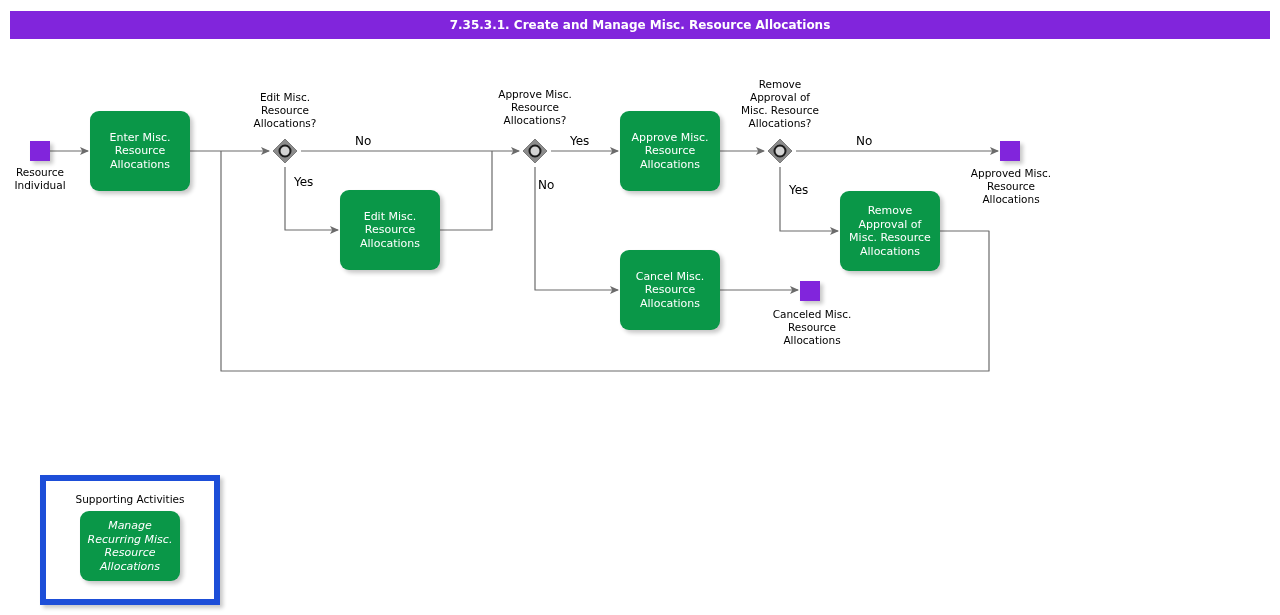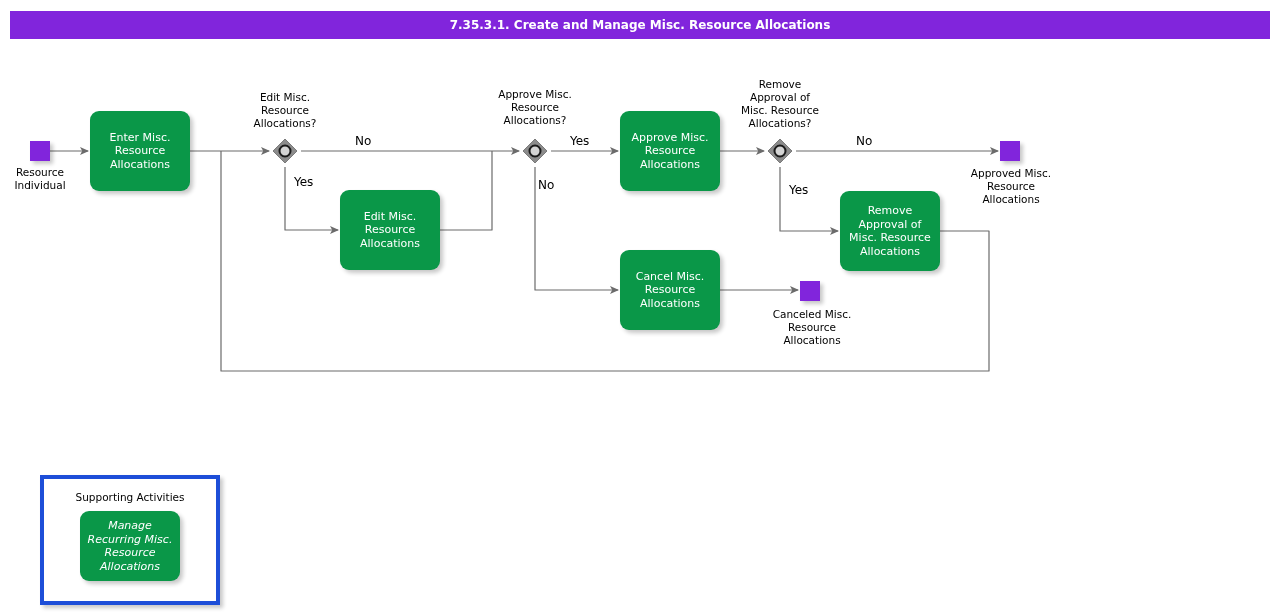--- a/index.html
+++ b/index.html
@@ -100,21 +100,21 @@
   .flow-label {
     position: absolute;
     font-size: 12px;
     color: #000000;
     white-space: nowrap;
     font-family: "DejaVu Sans", sans-serif;
   }
   
   .group-box {
     position: absolute;
-    border: 4px solid #1d4ed8;
+    border: 6px solid #1d4ed8;
     background: #ffffff;
     box-sizing: border-box;
     box-shadow: 3px 3px 4px rgba(0,0,0,0.22);
     text-decoration: underline;
   }
   .group-title {
     position: absolute;
     font-size: 10.5px;
     color: #000000;
     text-align: center;

